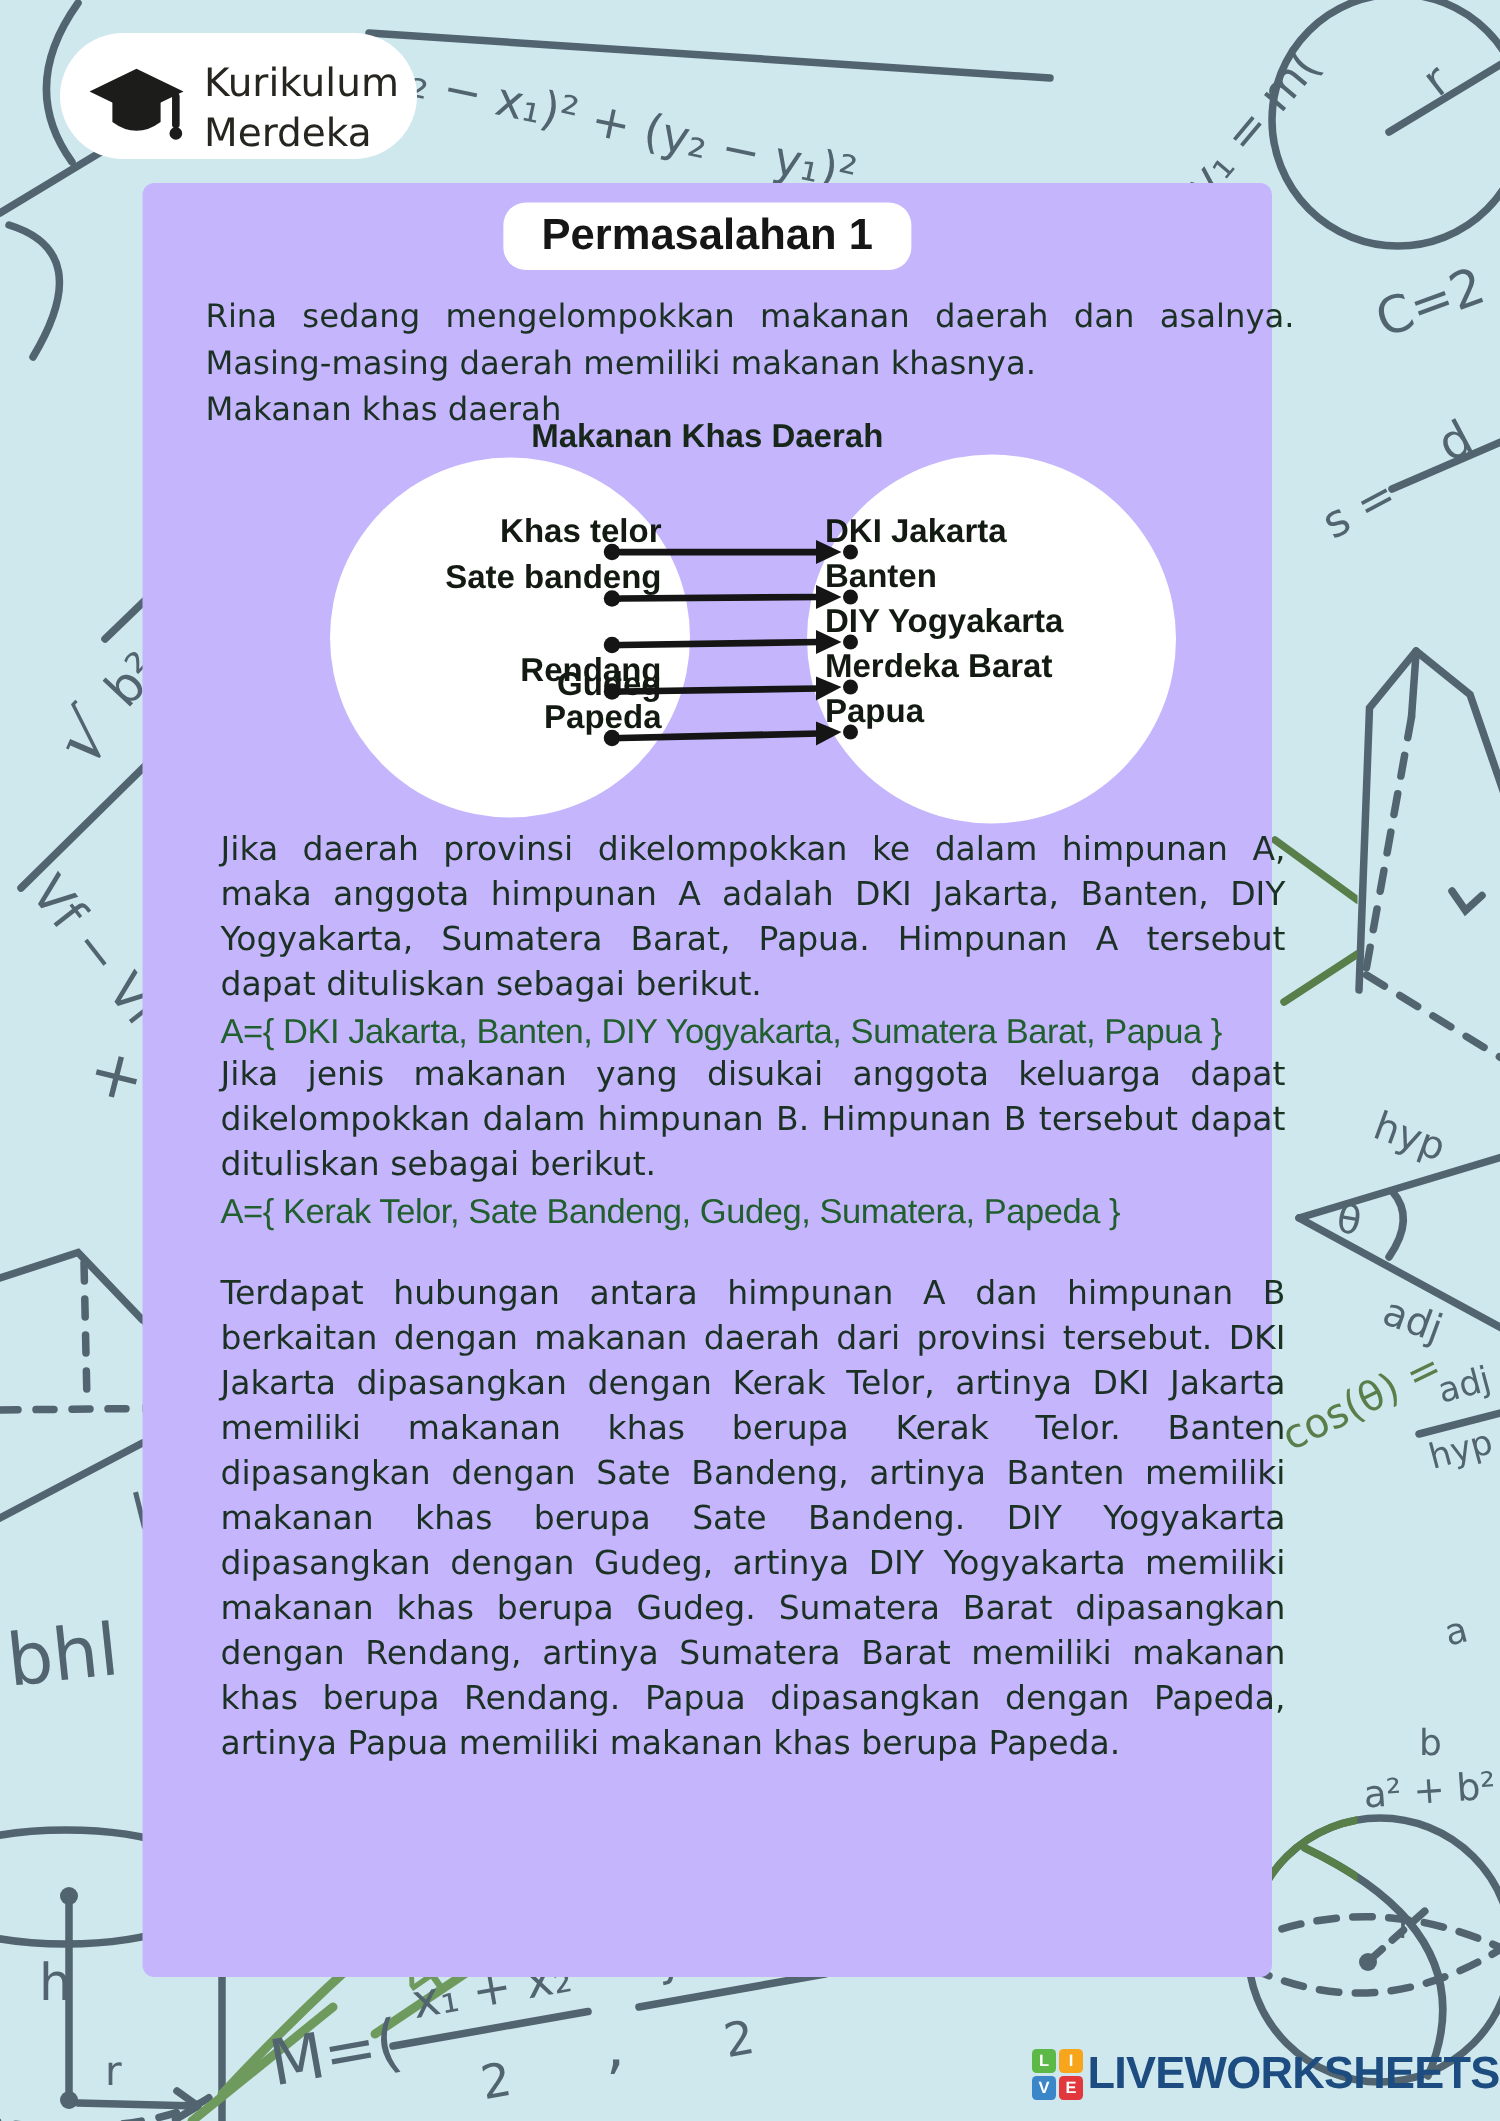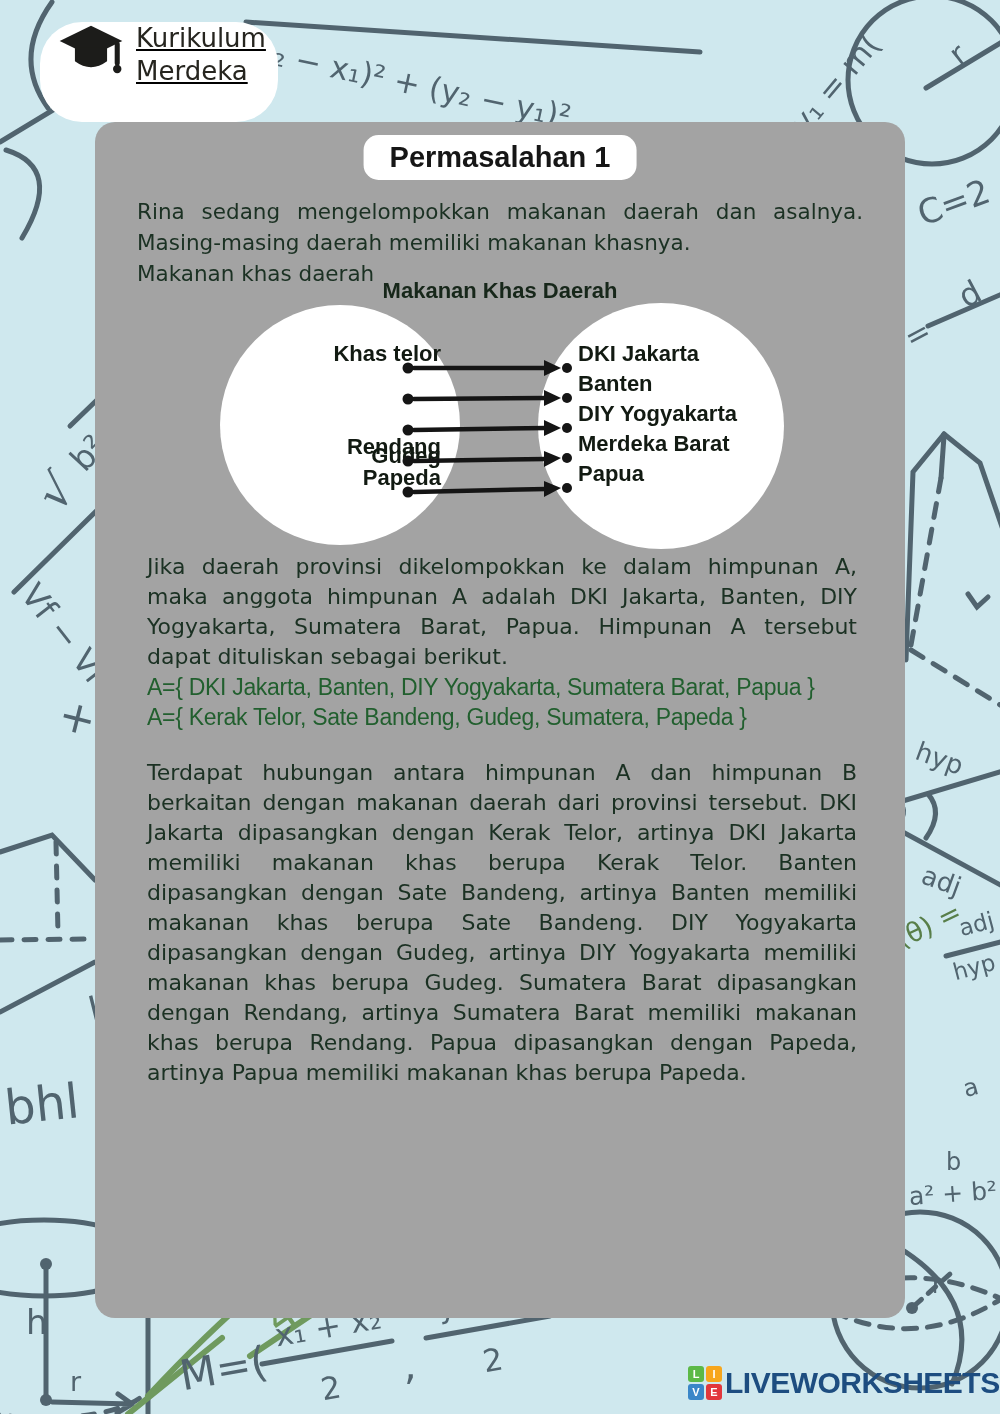--- a/index.html
+++ b/index.html
@@ -6,39 +6,39 @@
   .page{position:relative;width:1000px;height:1414px;background:#cfe8ee;overflow:hidden;
         font-family:"DejaVu Sans",sans-serif;}
   
   .doodles{position:absolute;left:0;top:0;}
   #doodle-text-layer{position:absolute;left:0;top:0;width:1000px;height:1414px;pointer-events:none;}
   .doodle-text{position:absolute;color:#51646f;white-space:nowrap;transform-origin:0 0;
                font-family:"DejaVu Sans",sans-serif;}
   .doodle-text.green{color:#6f9a5e;}
   .doodle-text.greendark{color:#587e49;}
   
-  .badge{position:absolute;left:40px;top:22px;width:238px;height:100px;background:#ffffff;
-         border-radius:42px;display:flex;align-items:flex-start;gap:12px;padding-left:18px;box-sizing:border-box;text-decoration:underline;}
+  .badge{position:absolute;left:40px;top:22px;width:238px;height:84px;background:#ffffff;
+         border-radius:42px;display:flex;align-items:flex-end;gap:12px;padding-left:18px;box-sizing:border-box;}
   .badge-text{font-size:26px;color:#26251f;line-height:33px;}
   
-  .card{position:absolute;left:95px;top:122px;width:810px;height:1196px;background:#a3a3a3;border-radius:20px;}
+  .card{position:absolute;left:95px;top:122px;width:753px;height:1196px;background:#c4b5fd;border-radius:8px;}
   .title-pill{position:absolute;left:50%;transform:translateX(-50%);top:13px;background:#ffffff;
               border-radius:15px;padding:6px 26px;font-family:"Liberation Sans",sans-serif;
               font-size:29px;font-weight:700;color:#161616;white-space:nowrap;}
   .intro{position:absolute;left:42px;top:74px;width:726px;color:#1b3123;font-size:21.5px;line-height:31px;}
   .stretch{text-align:justify;text-align-last:justify;}
   .diagram-title{position:absolute;left:0;top:156px;width:100%;text-align:center;
                  font-family:"Liberation Sans",sans-serif;font-weight:700;font-size:22px;color:#17271a;}
   .circle{position:absolute;background:#ffffff;border-radius:50%;}
   .circle.left{left:125px;top:183px;width:240px;height:240px;}
   .circle.right{left:443px;top:181px;width:246px;height:246px;}
   .map-label{position:absolute;font-family:"Liberation Sans",sans-serif;font-weight:700;
              font-size:22px;line-height:30px;color:#121a12;}
   .map-label.food{left:50px;width:296px;text-align:right;}
-  .map-label.region{left:483px;width:310px;text-align:left;}
+  .map-label.region{left:455px;width:310px;text-align:left;}
   .text-col{position:absolute;left:52px;top:430px;width:710px;}
   .para{font-size:22px;line-height:30px;color:#1b3123;text-align:justify;margin:0;}
   .setline{font-size:23px;line-height:30px;color:#215f2e;text-align:justify;margin:0;
            font-family:"Liberation Sans",sans-serif;letter-spacing:-0.3px;}
   .gap{height:26px;}
   
   .arrows{position:absolute;left:0;top:0;pointer-events:none;}
   
   .brand{position:absolute;left:688px;top:1366px;display:flex;align-items:center;gap:3px;}
   #brand-tiles{display:grid;grid-template-columns:16px 16px;grid-auto-rows:16px;gap:2px;}
@@ -178,33 +178,35 @@
       <div>Masing-masing daerah memiliki makanan khasnya.</div>
       <div>Makanan khas daerah</div>
     </div>
 
     <div class="diagram-title">Makanan Khas Daerah</div>
 
     <div class="circle left"></div>
     <div class="circle right"></div>
 
     <div class="map-label food" style="top:217px;">Khas telor</div>
+    <div class="map-label food" style="top:248px;">Sate bandeng</div>
     <div class="map-label food" style="top:279px;margin-top:40px;">Gudeg</div>
     <div class="map-label food" style="top:310px;">Rendang</div>
     <div class="map-label food" style="top:341px;">Papeda</div>
 
     <div class="map-label region" style="top:217px;">DKI Jakarta</div>
     <div class="map-label region" style="top:277px;">DIY Yogyakarta</div>
     <div class="map-label region" style="top:247px;">Banten</div>
     <div class="map-label region" style="top:307px;">Merdeka Barat</div>
     <div class="map-label region" style="top:337px;">Papua</div>
 
     <div class="text-col">
       <p class="para">Jika daerah provinsi dikelompokkan ke dalam himpunan A, maka anggota himpunan A adalah DKI Jakarta, Banten, DIY Yogyakarta, Sumatera Barat, Papua. Himpunan A tersebut dapat dituliskan sebagai berikut.</p>
       <p class="setline">A={ DKI Jakarta, Banten, DIY Yogyakarta, Sumatera Barat, Papua }</p>
+      <p class="para">Jika jenis makanan yang disukai anggota keluarga dapat dikelompokkan dalam himpunan B. Himpunan B tersebut dapat dituliskan sebagai berikut.</p>
       <p class="setline">A={ Kerak Telor, Sate Bandeng, Gudeg, Sumatera, Papeda }</p>
       <div class="gap"></div>
       <p class="para">Terdapat hubungan antara himpunan A dan himpunan B berkaitan dengan makanan daerah dari provinsi tersebut. DKI Jakarta dipasangkan dengan Kerak Telor, artinya DKI Jakarta memiliki makanan khas berupa Kerak Telor. Banten dipasangkan dengan Sate Bandeng, artinya Banten memiliki makanan khas berupa Sate Bandeng. DIY Yogyakarta dipasangkan dengan Gudeg, artinya DIY Yogyakarta memiliki makanan khas berupa Gudeg. Sumatera Barat dipasangkan dengan Rendang, artinya Sumatera Barat memiliki makanan khas berupa Rendang. Papua dipasangkan dengan Papeda, artinya Papua memiliki makanan khas berupa Papeda.</p>
     </div>
   </div>
 
   <svg class="arrows" width="1000" height="1414" viewBox="0 0 1000 1414">
     <g fill="#151515" stroke="#151515" stroke-width="4.5" stroke-linecap="round">
       <g>
         <circle cx="408" cy="368" r="5.5" stroke="none"></circle>

